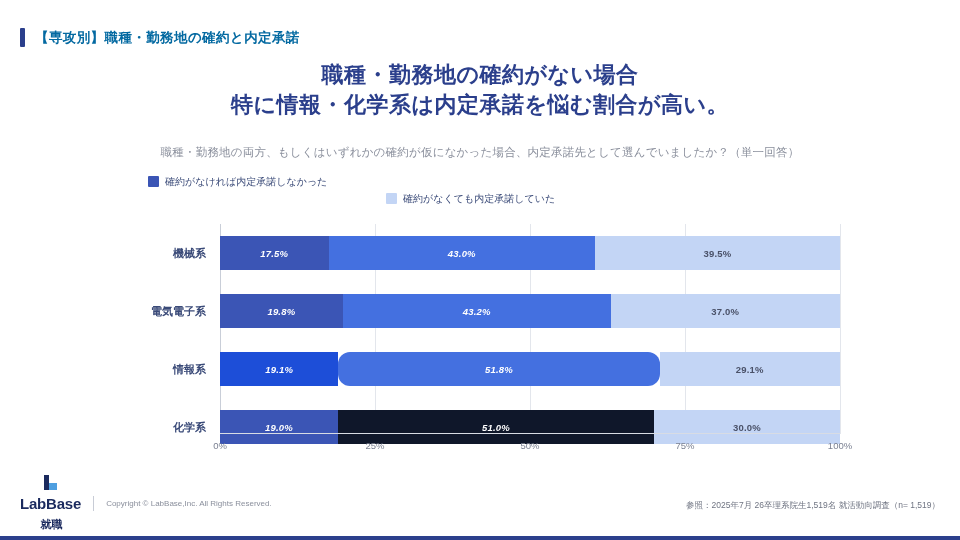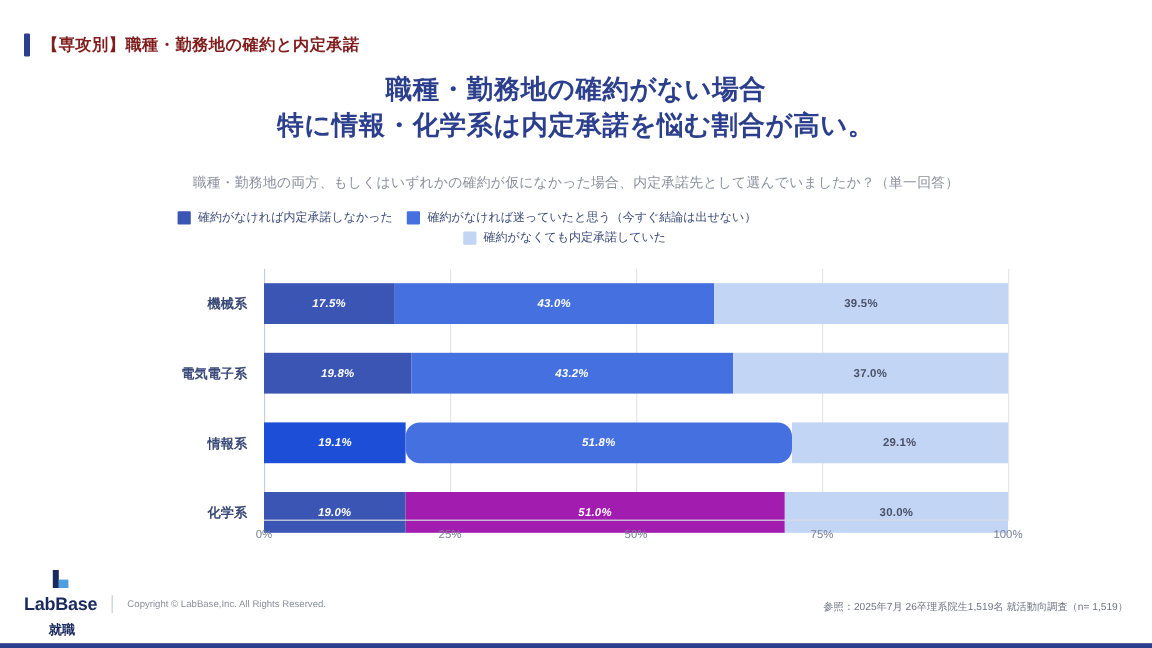--- a/index.html
+++ b/index.html
@@ -8,21 +8,21 @@
     background:#ffffff;
     font-family:"Liberation Sans","DejaVu Sans",sans-serif;
     color:#2a3a6e;
     position:relative;
   }
   .slide{position:relative;width:960px;height:540px;box-sizing:border-box;}
 
   
   .header{position:absolute;left:20px;top:28px;display:flex;align-items:center;gap:10px;}
   .header-bar{width:5px;height:19px;background:#2b3f8c;border-radius:1px;}
-  .header-title{font-size:13.5px;font-weight:bold;color:#7f1d1d;letter-spacing:.4px;white-space:nowrap;text-align:center;}
+  .header-title{font-size:13.5px;font-weight:bold;color:#0369a1;letter-spacing:.4px;white-space:nowrap;text-align:center;}
 
   
   .title{position:absolute;left:0;top:60px;width:960px;text-align:center;}
   .title-line{font-size:22px;font-weight:bold;color:#2b3f8c;line-height:1.38;letter-spacing:.5px;}
 
   
   .subtitle{position:absolute;left:0;top:145px;width:960px;text-align:center;
     font-size:11.5px;color:#8a8f9c;letter-spacing:.2px;white-space:nowrap;}
 
   
@@ -90,24 +90,20 @@
   <div class="subtitle">職種・勤務地の両方、もしくはいずれかの確約が仮になかった場合、内定承諾先として選んでいましたか？（単一回答）</div>
 
   <div class="chart-panel">
 
     <div class="legend">
       <div class="legend-row">
         <div class="legend-item">
           <span class="legend-swatch" style="background: rgb(59, 85, 181);"></span>
           <span class="legend-label">確約がなければ内定承諾しなかった</span>
         </div>
-        <div class="legend-item">
-          <span class="legend-swatch" style="background: rgb(68, 112, 224);"></span>
-          <span class="legend-label">確約がなければ迷っていたと思う（今すぐ結論は出せない）</span>
-        </div>
       </div>
       <div class="legend-row second">
         <div class="legend-item">
           <span class="legend-swatch" style="background: rgb(195, 213, 245);"></span>
           <span class="legend-label">確約がなくても内定承諾していた</span>
         </div>
       </div>
     </div>
 
     <div class="plot">
@@ -161,21 +157,21 @@
                   <span class="seg-label">29.1%</span>
                 </div>
               </div>
             </div>
             <div class="row" style="top: 186px;">
               <div class="cat-label">化学系</div>
               <div class="bar">
                 <div class="seg dark" style="width: 19%; background: rgb(59, 85, 181);">
                   <span class="seg-label">19.0%</span>
                 </div>
-                <div class="seg mid" style="width: 51%; background: #a21caf;">
+                <div class="seg mid" style="width: 51%; background: #0f172a;">
                   <span class="seg-label">51.0%</span>
                 </div>
                 <div class="seg light" style="width: 30%; background: rgb(195, 213, 245);">
                   <span class="seg-label">30.0%</span>
                 </div>
               </div>
             </div>
           </div>
         <div class="axis-base"></div>
       </div>

